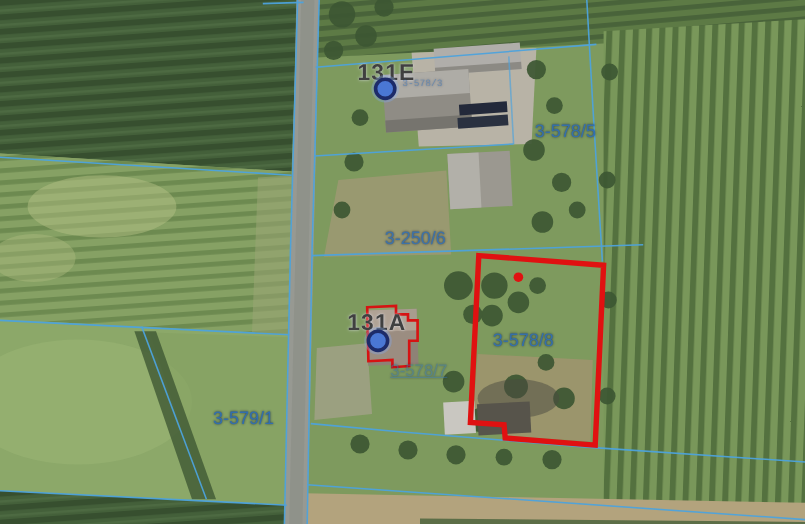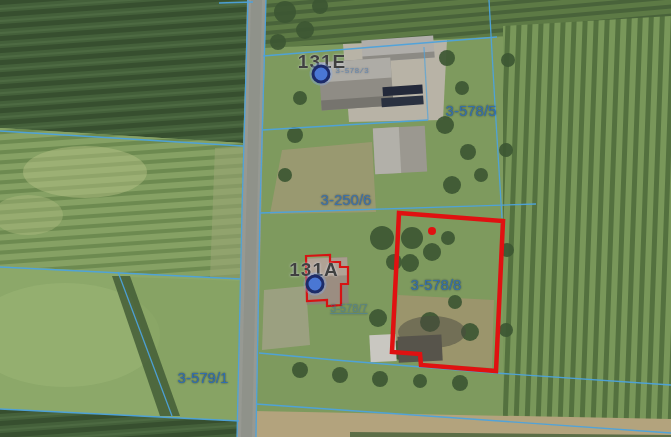--- a/index.html
+++ b/index.html
@@ -179,15 +179,15 @@
   <div class="addr-label" style="left:322px;top:62px;">131E</div>
   <div class="addr-marker" style="left:321px;top:74px;"></div>
 
   <div class="addr-label" style="left:314px;top:270px;">131A</div>
   <div class="addr-marker" style="left:315px;top:284px;"></div>
 
   <div class="parcel-label" style="left:352px;top:70px;opacity:.5;font-size:8px;font-family:Liberation Mono, monospace;">3-578/3</div>
   <div class="parcel-label" style="left:471px;top:110px;opacity:.9;">3-578/5</div>
   <div class="parcel-label" style="left:346px;top:199px;opacity:.85;">3-250/6</div>
   <div class="parcel-label" style="left:436px;top:284px;opacity:.9;">3-578/8</div>
-  <div class="parcel-label" style="left:349px;top:308px;opacity:.45;font-size:11px;text-decoration:underline;">3-578/7</div>
-  <div class="parcel-label" style="left:203px;top:349px;opacity:.95;margin-top:28px;">3-579/1</div>
+  <div class="parcel-label" style="left:349px;top:308px;opacity:.45;font-size:14px;text-decoration:underline;">3-578/7</div>
+  <div class="parcel-label" style="left:203px;top:349px;opacity:.95;">3-579/1</div>
 </div>
 
 </body></html>

